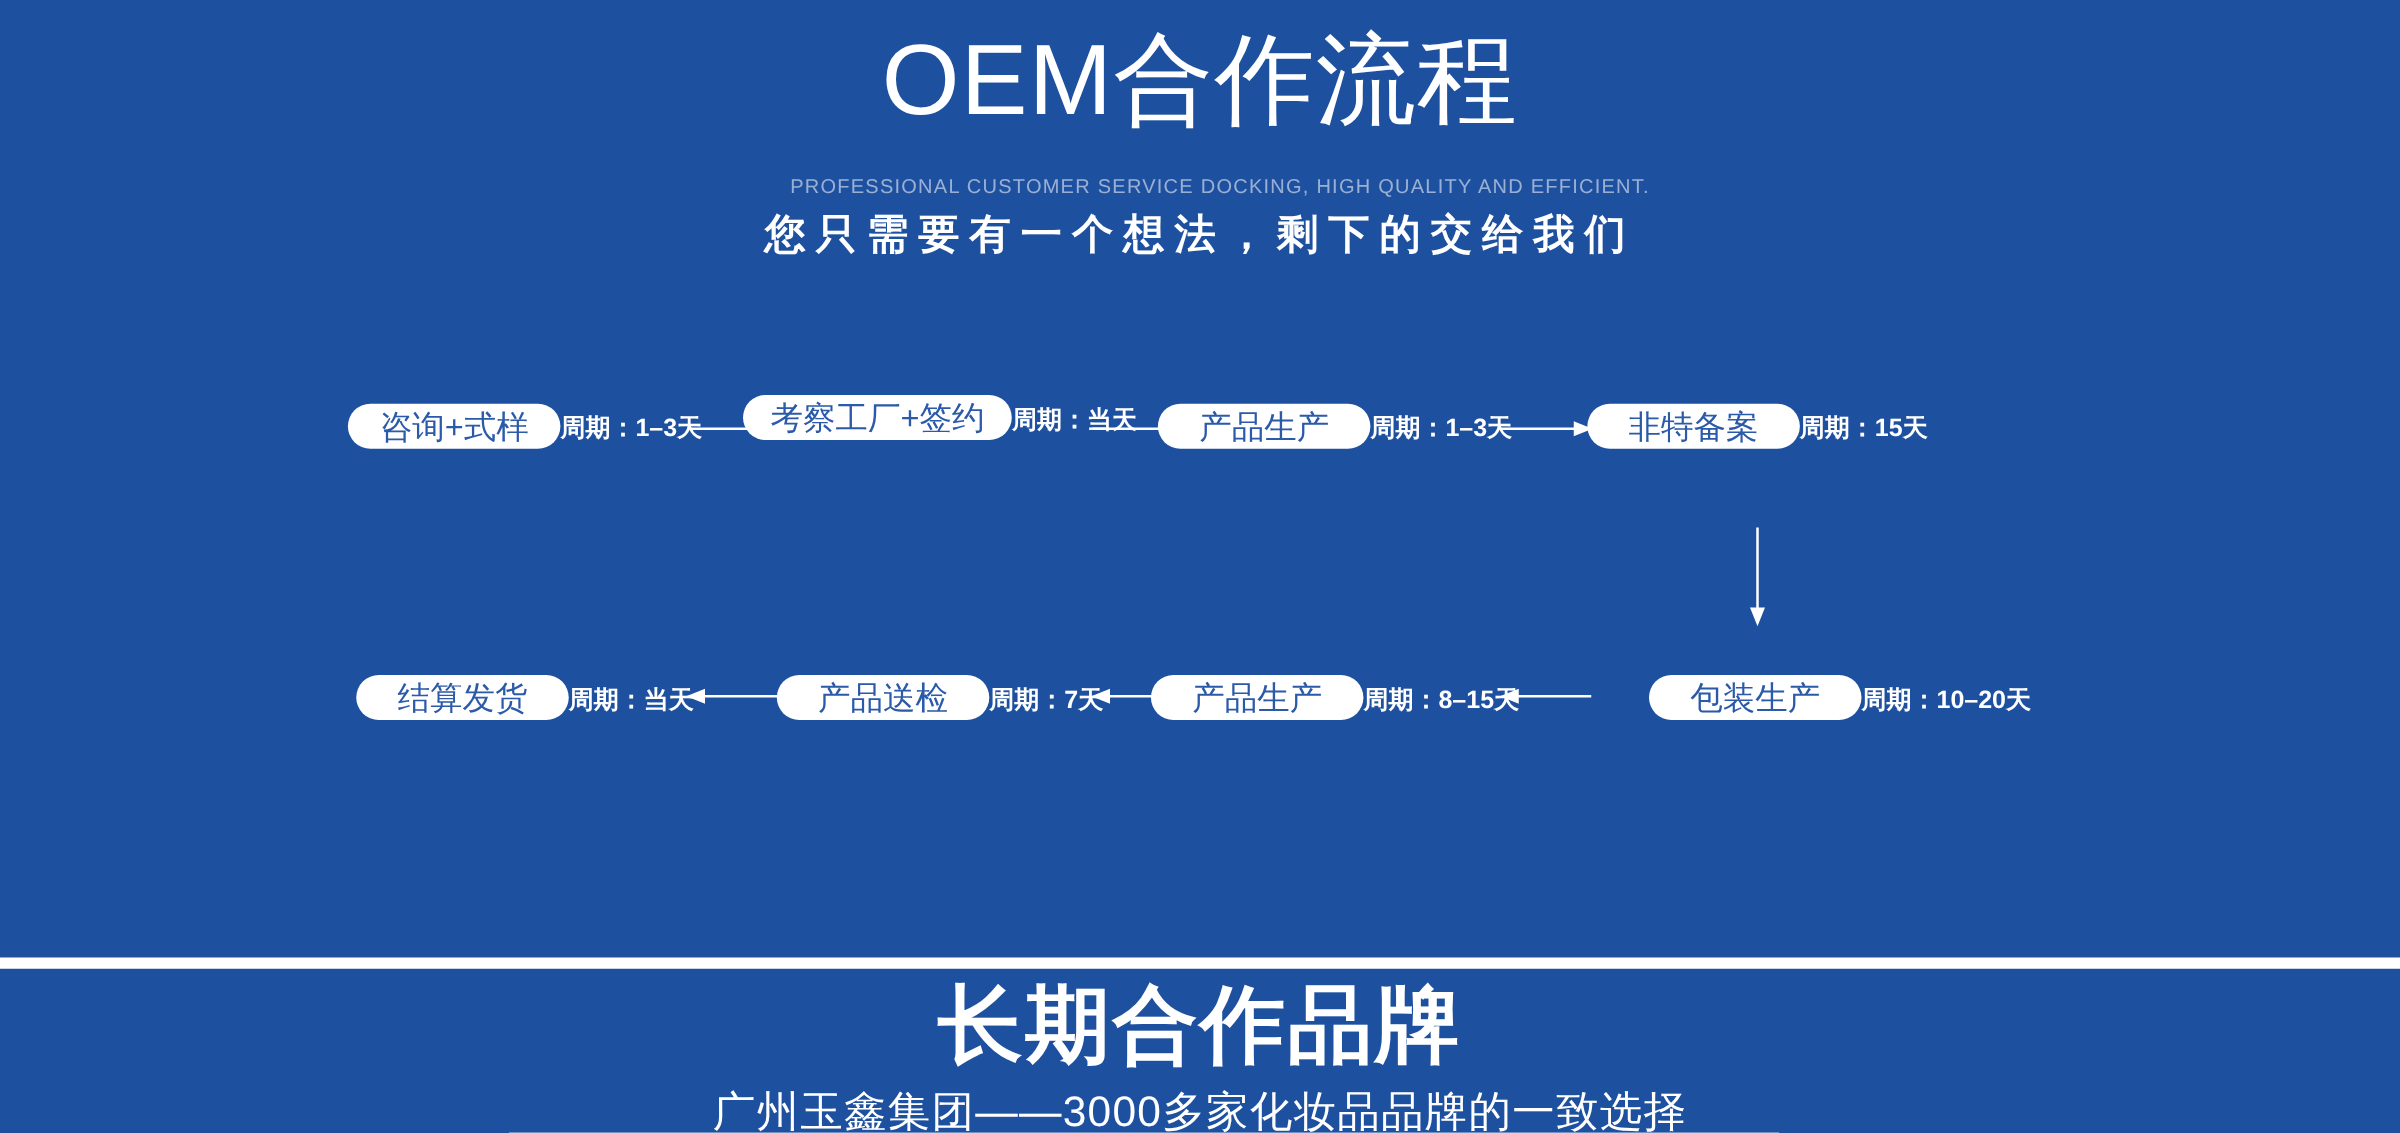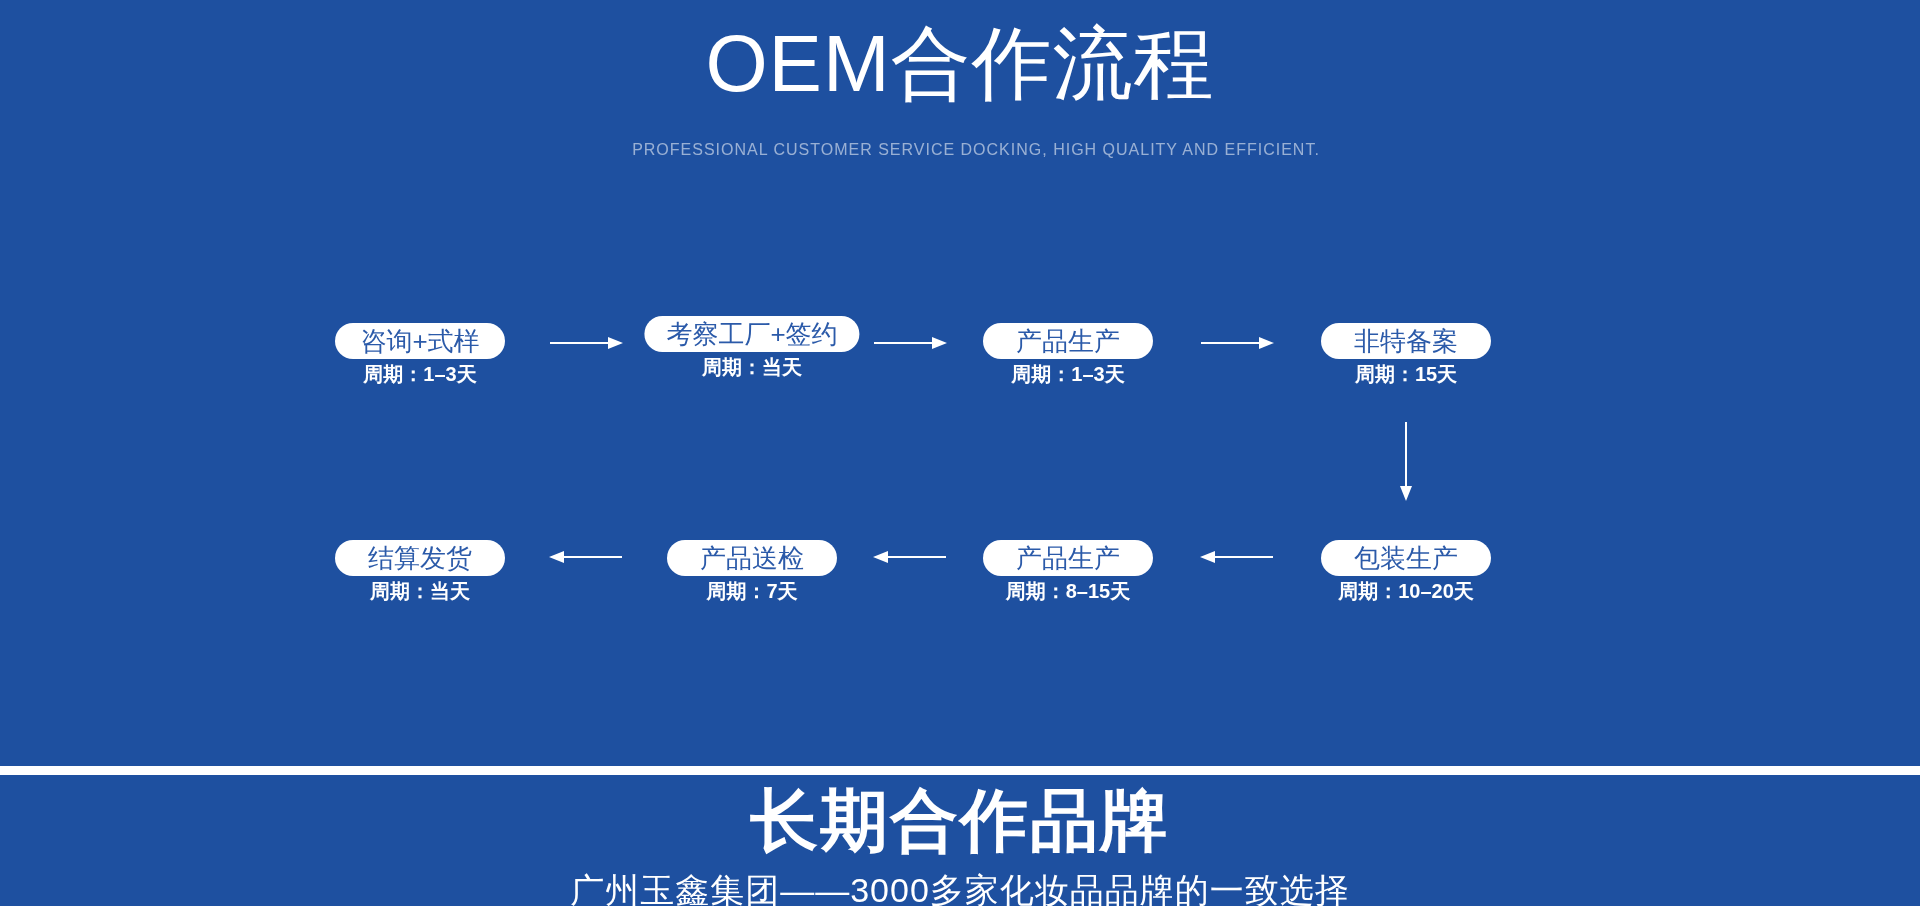--- a/index.html
+++ b/index.html
@@ -41,21 +41,21 @@
     font-size: 33px;
     font-weight: 700;
     letter-spacing: 8px;
   }
 
   
   .step {
     position: absolute;
     transform: translateX(-50%);
     display: flex;
-    flex-direction: column;
+    flex-direction: row;
     align-items: center;
   }
   .pill {
     background: #ffffff;
     color: #2b5aa9;
     font-size: 26px;
     font-weight: 500;
     height: 36px;
     line-height: 36px;
     min-width: 170px;
@@ -102,20 +102,21 @@
     line-height: 42px;
   }
 </style>
 </head>
 <body>
 
 <div class="page">
 
   <div class="hdr-title">OEM合作流程</div>
   <div class="hdr-sub-en">PROFESSIONAL CUSTOMER SERVICE DOCKING, HIGH QUALITY AND EFFICIENT.</div>
+  <div class="hdr-sub-cn">您只需要有一个想法，剩下的交给我们</div>
 
   <div class="step" style="left:420px; top:323px;">
     <div class="pill">咨询+式样</div>
     <div class="period">周期：1–3天</div>
   </div>
   <div class="step" style="left:752px; top:316px;">
     <div class="pill">考察工厂+签约</div>
     <div class="period">周期：当天</div>
   </div>
   <div class="step" style="left:1068px; top:323px;">
@@ -150,21 +151,21 @@
     <div class="period">周期：当天</div>
   </div>
   <div class="step" style="left:752px; top:540px;">
     <div class="pill">产品送检</div>
     <div class="period">周期：7天</div>
   </div>
   <div class="step" style="left:1068px; top:540px;">
     <div class="pill">产品生产</div>
     <div class="period">周期：8–15天</div>
   </div>
-  <div class="step" style="left:1406px; top:540px;">
+  <div class="step" style="left:1472px; top:540px;">
     <div class="pill">包装生产</div>
     <div class="period">周期：10–20天</div>
   </div>
 
   <svg class="arrow" style="left:548px; top:549px;" width="76" height="16" viewBox="0 0 76 16">
     <line x1="10" y1="8" x2="74" y2="8" stroke="#ffffff" stroke-width="2"></line>
     <polygon points="16,2 1,8 16,14" fill="#ffffff"></polygon>
   </svg>
   <svg class="arrow" style="left:872px; top:549px;" width="76" height="16" viewBox="0 0 76 16">
     <line x1="10" y1="8" x2="74" y2="8" stroke="#ffffff" stroke-width="2"></line>

